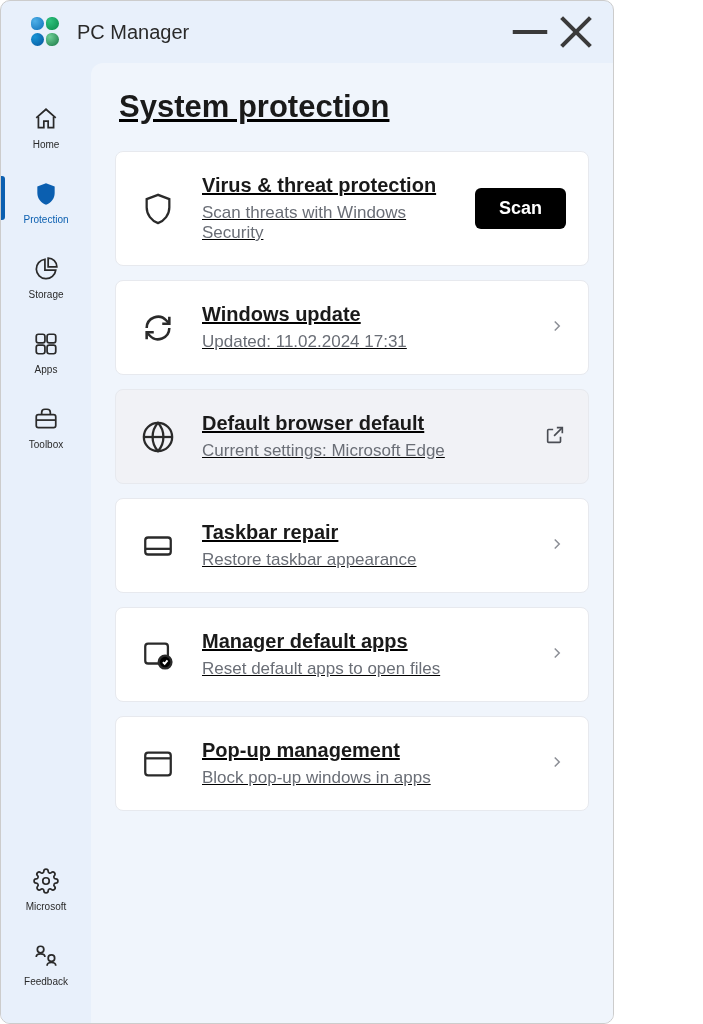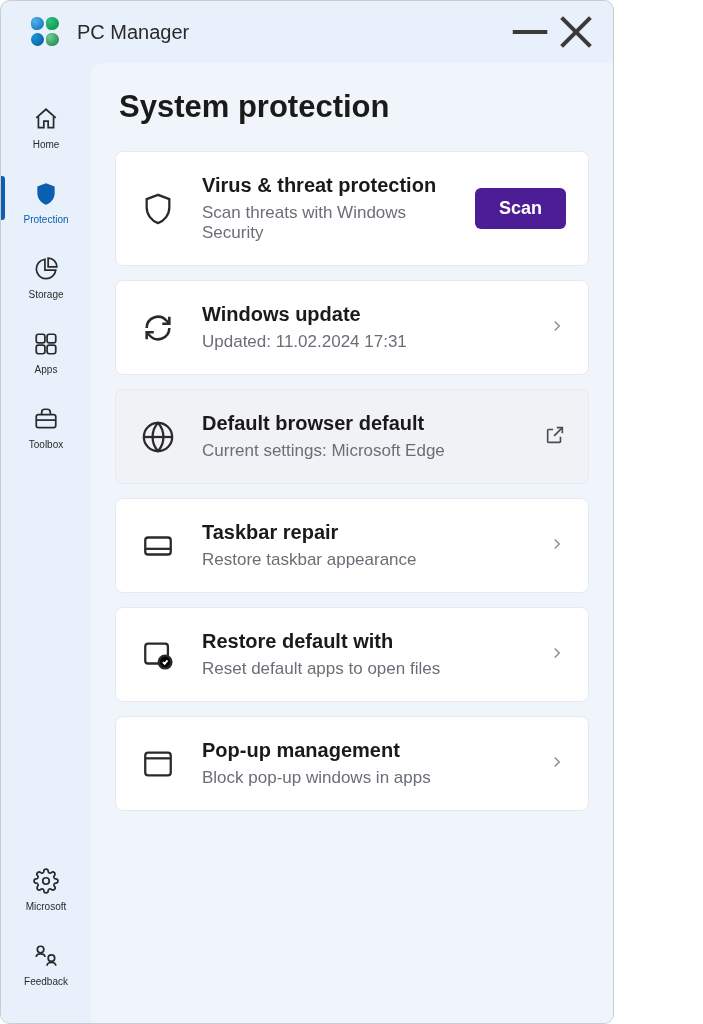--- a/index.html
+++ b/index.html
@@ -63,38 +63,39 @@
 .nav-item.active { color:#0b5fb0; }
 .nav-item.active::before {
   content:""; position:absolute; left:0; top:8px; width:4px; height:44px;
   background:#0b5fb0; border-radius:0 3px 3px 0;
 }
 .nav-icon { width:28px; height:28px; display:flex; align-items:center; justify-content:center; }
 .nav-icon svg { width:26px; height:26px; }
 .main {
   flex:1; background:#f0f5fc; border-radius:12px 0 0 0; padding:26px 24px 20px 24px;
   overflow:auto;
+  text-decoration:underline;
 }
 .page-title {
   font-size:31px; font-weight:700; color:#1a1a1a; margin-bottom:26px; margin-left:4px;
 }
 .card {
   background:#fff; border:1px solid #e7e9ee; border-radius:8px;
   padding:22px 22px; margin-bottom:14px; display:flex; align-items:center; gap:24px;
   cursor:pointer;
 }
 .card.hovered { background:#f1f2f6; }
 .card-icon{ width:40px; height:40px; display:flex; align-items:center; justify-content:center; color:#2a2a2a;}
 .card-icon svg{ width:34px; height:34px; }
 .card-text{ flex:1; }
 .card-title{ font-size:20px; font-weight:700; color:#1a1a1a; margin-bottom:6px; }
 .card-sub{ font-size:17px; color:#6a6e76; }
 .card-action{ }
 .scan-btn{
-  background:#4c1d95; color:#fff; font-size:18px; font-weight:600;
+  background:#000000; color:#fff; font-size:18px; font-weight:600;
   border:none; border-radius:6px; padding:10px 24px; cursor:pointer;
 }
 .chev{ color:#8c8f96; }
 .chev svg{ width:18px; height:18px; }
 .ext-icon svg{ width:22px; height:22px; color:#4a4d54;}
 </style>
 </head>
 <body>
 
 <div class="window">
@@ -272,21 +273,21 @@
 
       <div class="card">
         <div class="card-icon">
           <svg viewBox="0 0 24 24" fill="none" stroke="currentColor" stroke-width="1.6">
               <rect x="3" y="4" width="16" height="14" rx="2"></rect>
               <circle cx="17" cy="17" r="4.5" fill="#000"></circle>
               <path d="M15.5 17l1.2 1.2 2-2.4" stroke="#fff" stroke-width="1.4"></path>
             </svg>
         </div>
         <div class="card-text">
-          <div class="card-title">Restore default with</div>
+          <div class="card-title">Manager default apps</div>
           <div class="card-sub">Reset default apps to open files</div>
         </div>
         <div class="chev">
           <svg viewBox="0 0 24 24" fill="none" stroke="currentColor" stroke-width="2">
               <polyline points="9 6 15 12 9 18"></polyline>
             </svg>
         </div>
       </div>
 
       <div class="card">

